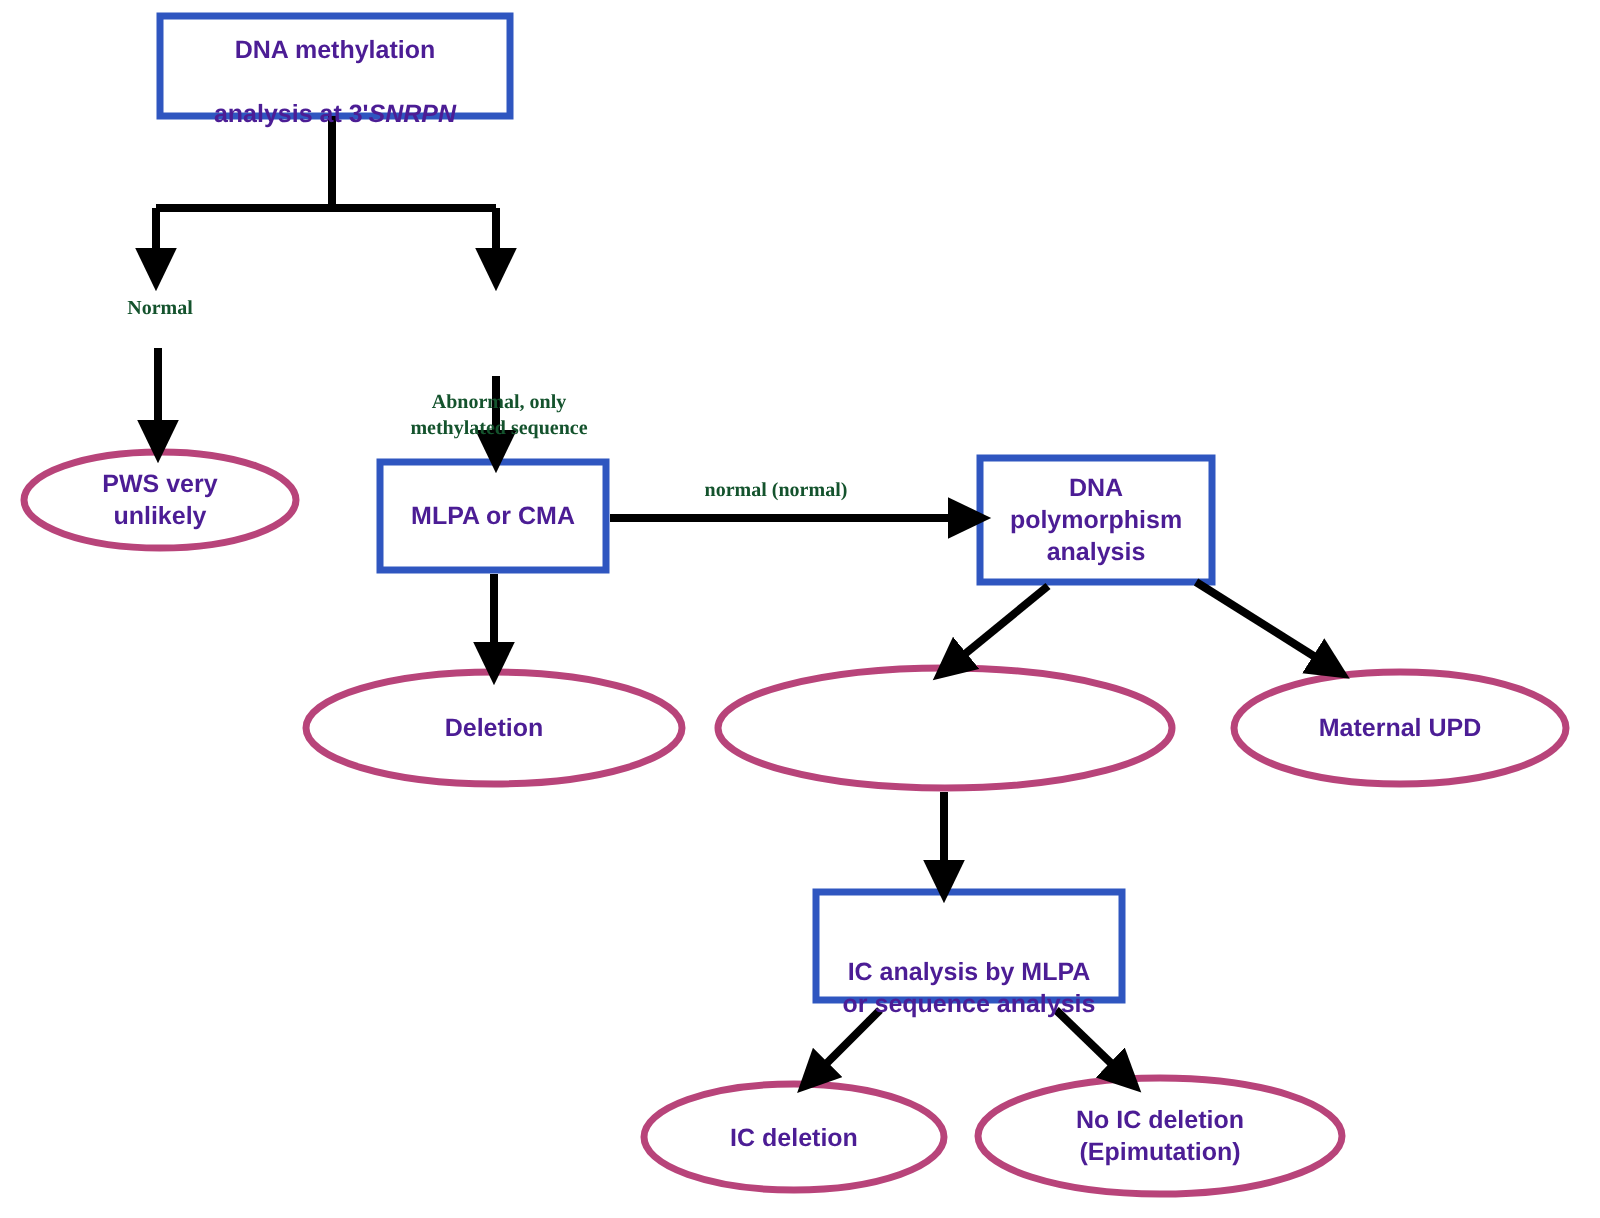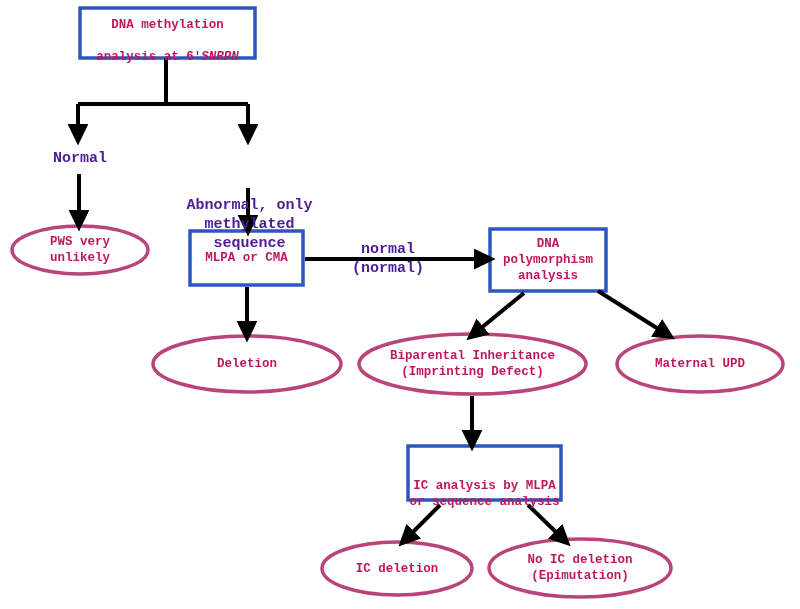--- a/index.html
+++ b/index.html
@@ -21,35 +21,35 @@
     left: 0;
     width: 800px;
     height: 609px;
   }
   .node-text {
     position: absolute;
     display: flex;
     align-items: center;
     justify-content: center;
     text-align: center;
-    font-family: Liberation Mono, monospace;
+    font-family: Liberation Sans, sans-serif;
     font-weight: bold;
     font-size: 12.5px;
     line-height: 1.28;
-    color: #be185d;
+    color: #4c1d95;
     white-space: pre-line;
     pointer-events: none;
   }
   .edge-label {
     position: absolute;
-    font-family: Liberation Mono, monospace;
+    font-family: Liberation Serif, serif;
     font-weight: bold;
-    font-size: 15px;
+    font-size: 10px;
     line-height: 1.28;
-    color: #4c1d95;
+    color: #14532d;
     text-align: center;
     white-space: pre-line;
   }
   .italic-gene { font-style: italic; }
 </style>
 </head>
 <body>
 
 <div id="canvas">
 
@@ -106,37 +106,35 @@
     <line x1="472" y1="396" x2="472" y2="434" stroke="#000000" stroke-width="4" marker-end="url(#arrowhead-wide)"></line>
 
     <line x1="440" y1="505" x2="411" y2="534" stroke="#000000" stroke-width="4" marker-end="url(#arrowhead-wide)"></line>
 
     <line x1="528" y1="505" x2="558" y2="534" stroke="#000000" stroke-width="4" marker-end="url(#arrowhead-wide)"></line>
   </svg>
 
   <div class="node-text" style="left:80px; top:8px; width:175px; height:50px;">
     <div>
       <span>DNA methylation</span><br>
-      <span>analysis at 6'</span><span class="italic-gene">SNRPN</span>
+      <span>analysis at 3'</span><span class="italic-gene">SNRPN</span>
     </div>
   </div>
 
   <div class="node-text" style="left:12px; top:226px; width:136px; height:48px;text-align:center;">PWS very
 unlikely</div>
 
   <div class="node-text" style="left:190px; top:231px; width:113px; height:54px;">MLPA or CMA</div>
 
   <div class="node-text" style="left:490px; top:229px; width:116px; height:62px;border-radius:10px;">DNA
 polymorphism
 analysis</div>
 
   <div class="node-text" style="left:153px; top:336px; width:188px; height:56px;">Deletion</div>
 
-  <div class="node-text" style="left:359px; top:334px; width:227px; height:60px;">Biparental Inheritance
-(Imprinting Defect)</div>
 
   <div class="node-text" style="left:617px; top:336px; width:166px; height:56px;">Maternal UPD</div>
 
   <div class="node-text" style="left:408px; top:446px; width:153px; height:54px;margin-top:21px;">IC analysis by MLPA
 or sequence analysis</div>
 
   <div class="node-text" style="left:322px; top:542px; width:150px; height:53px;">IC deletion</div>
 
   <div class="node-text" style="left:489px; top:539px; width:182px; height:58px;">No IC deletion
 (Epimutation)</div>

